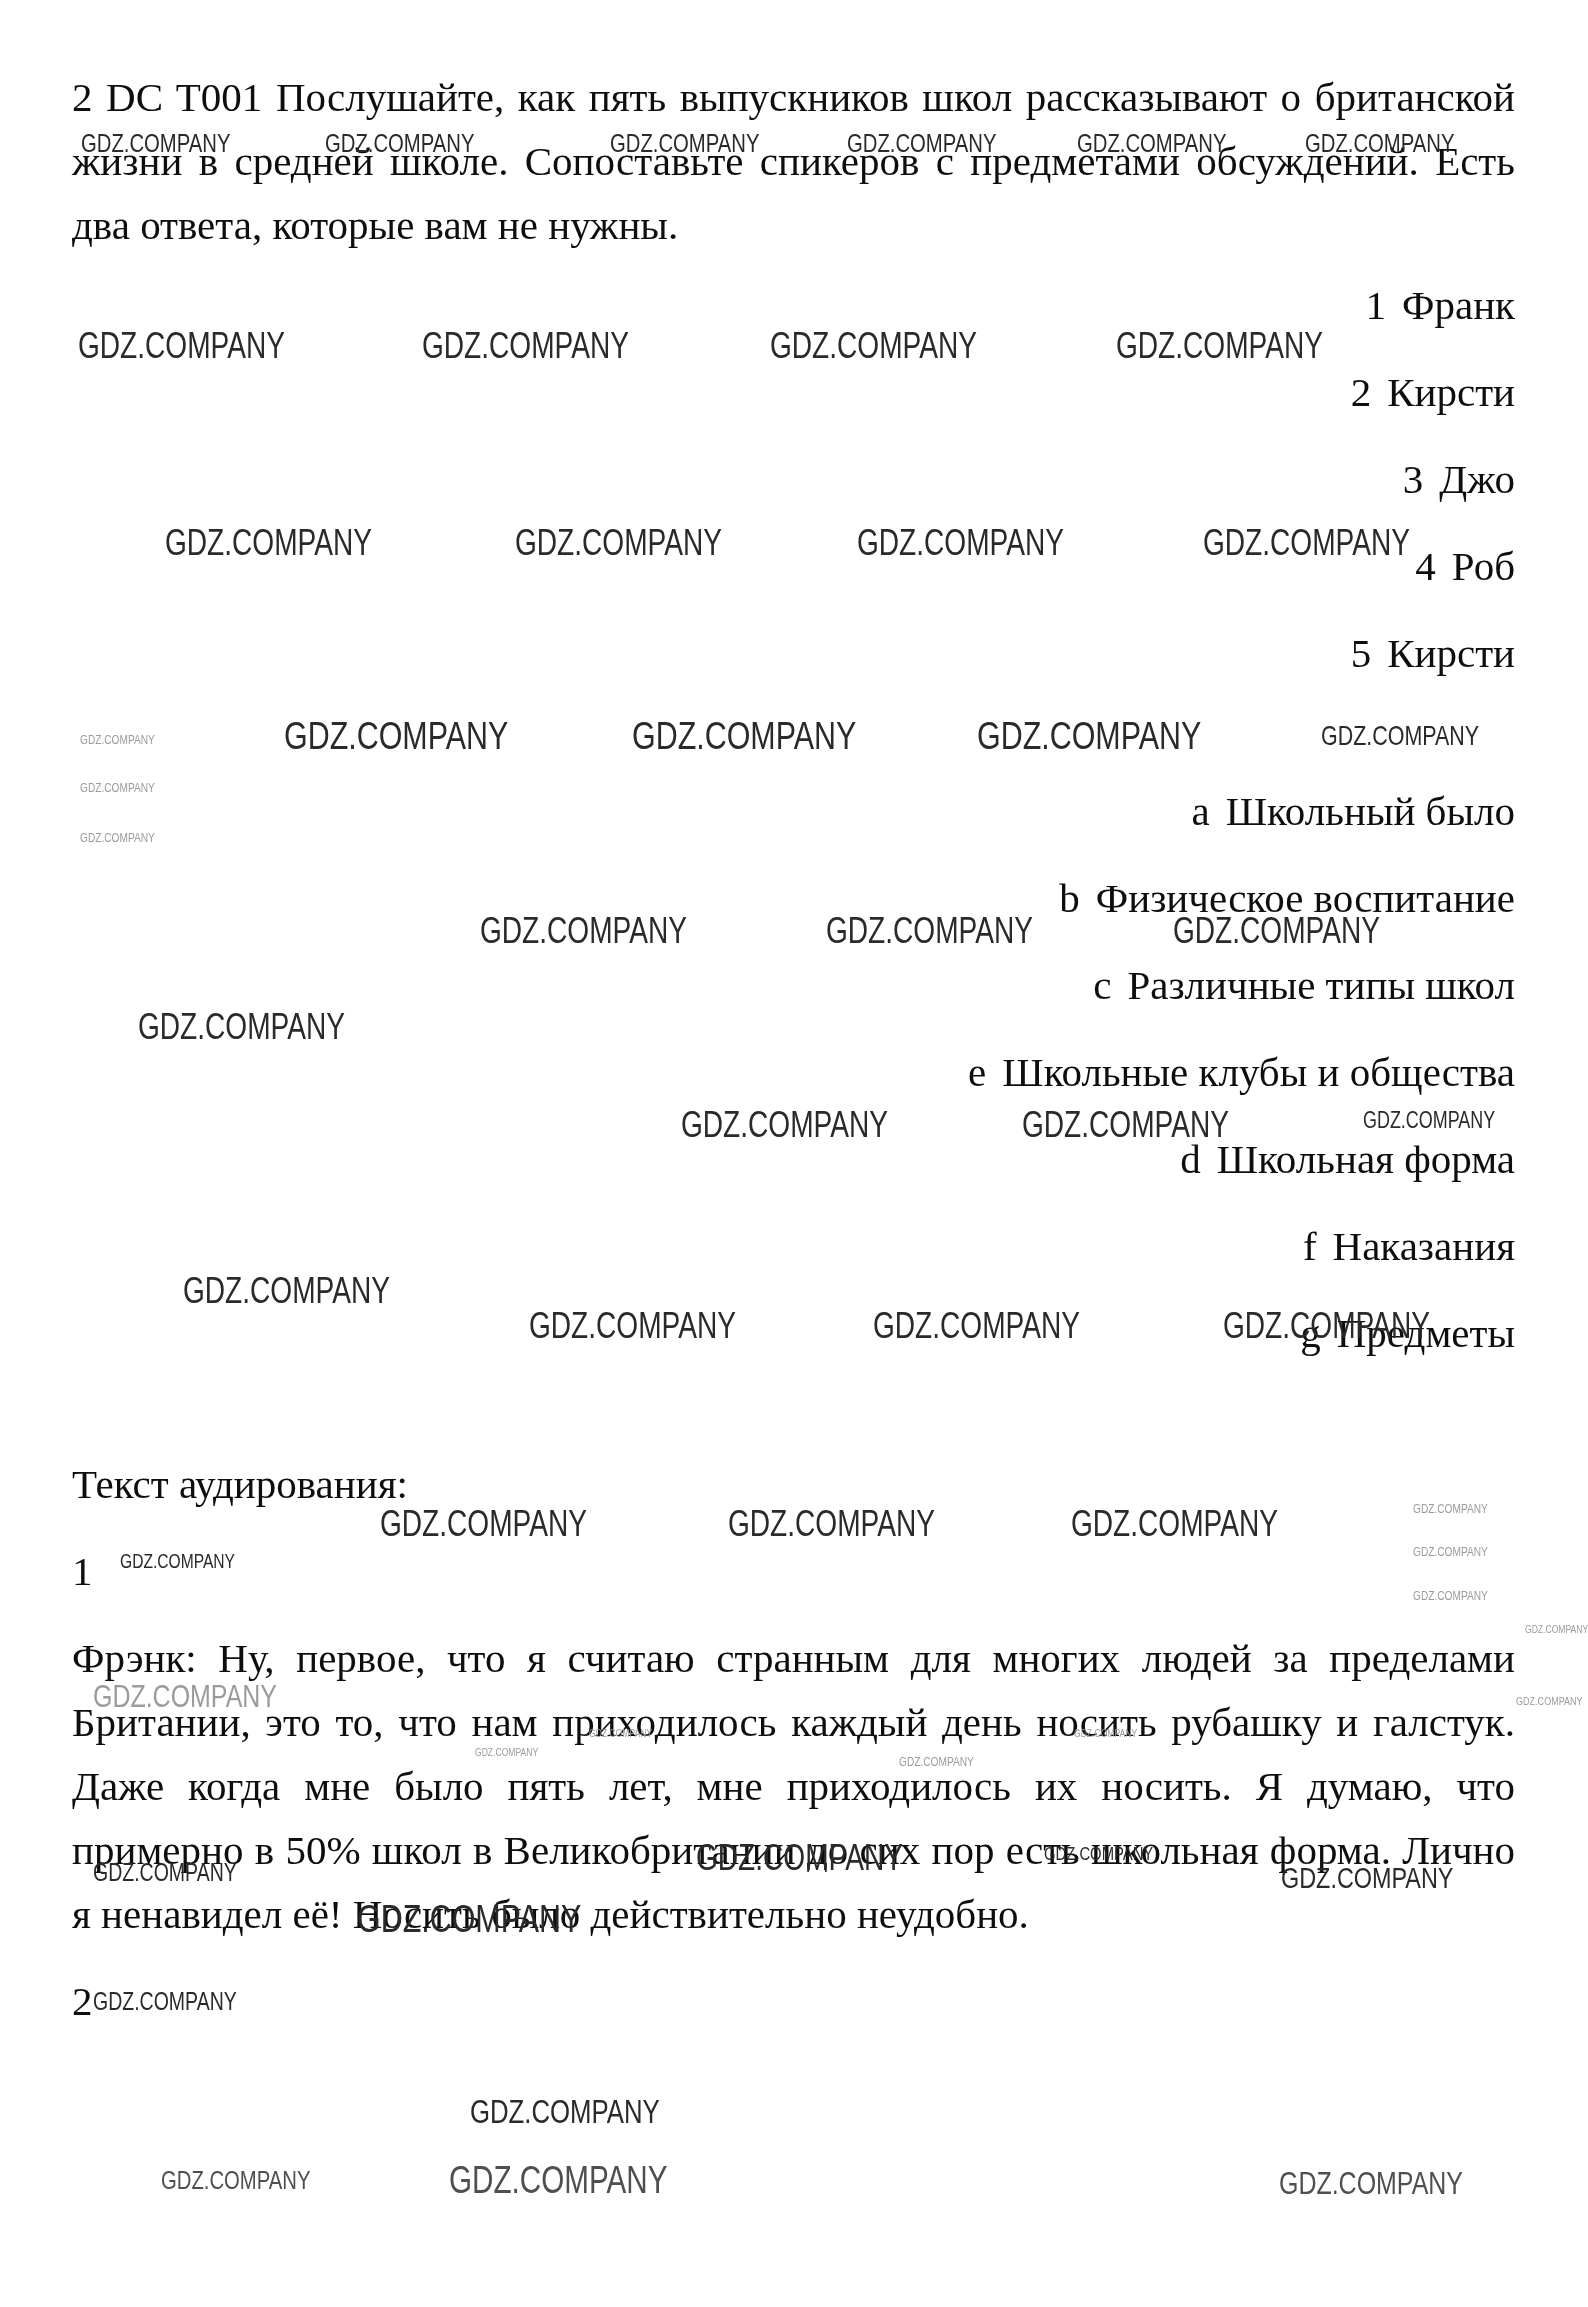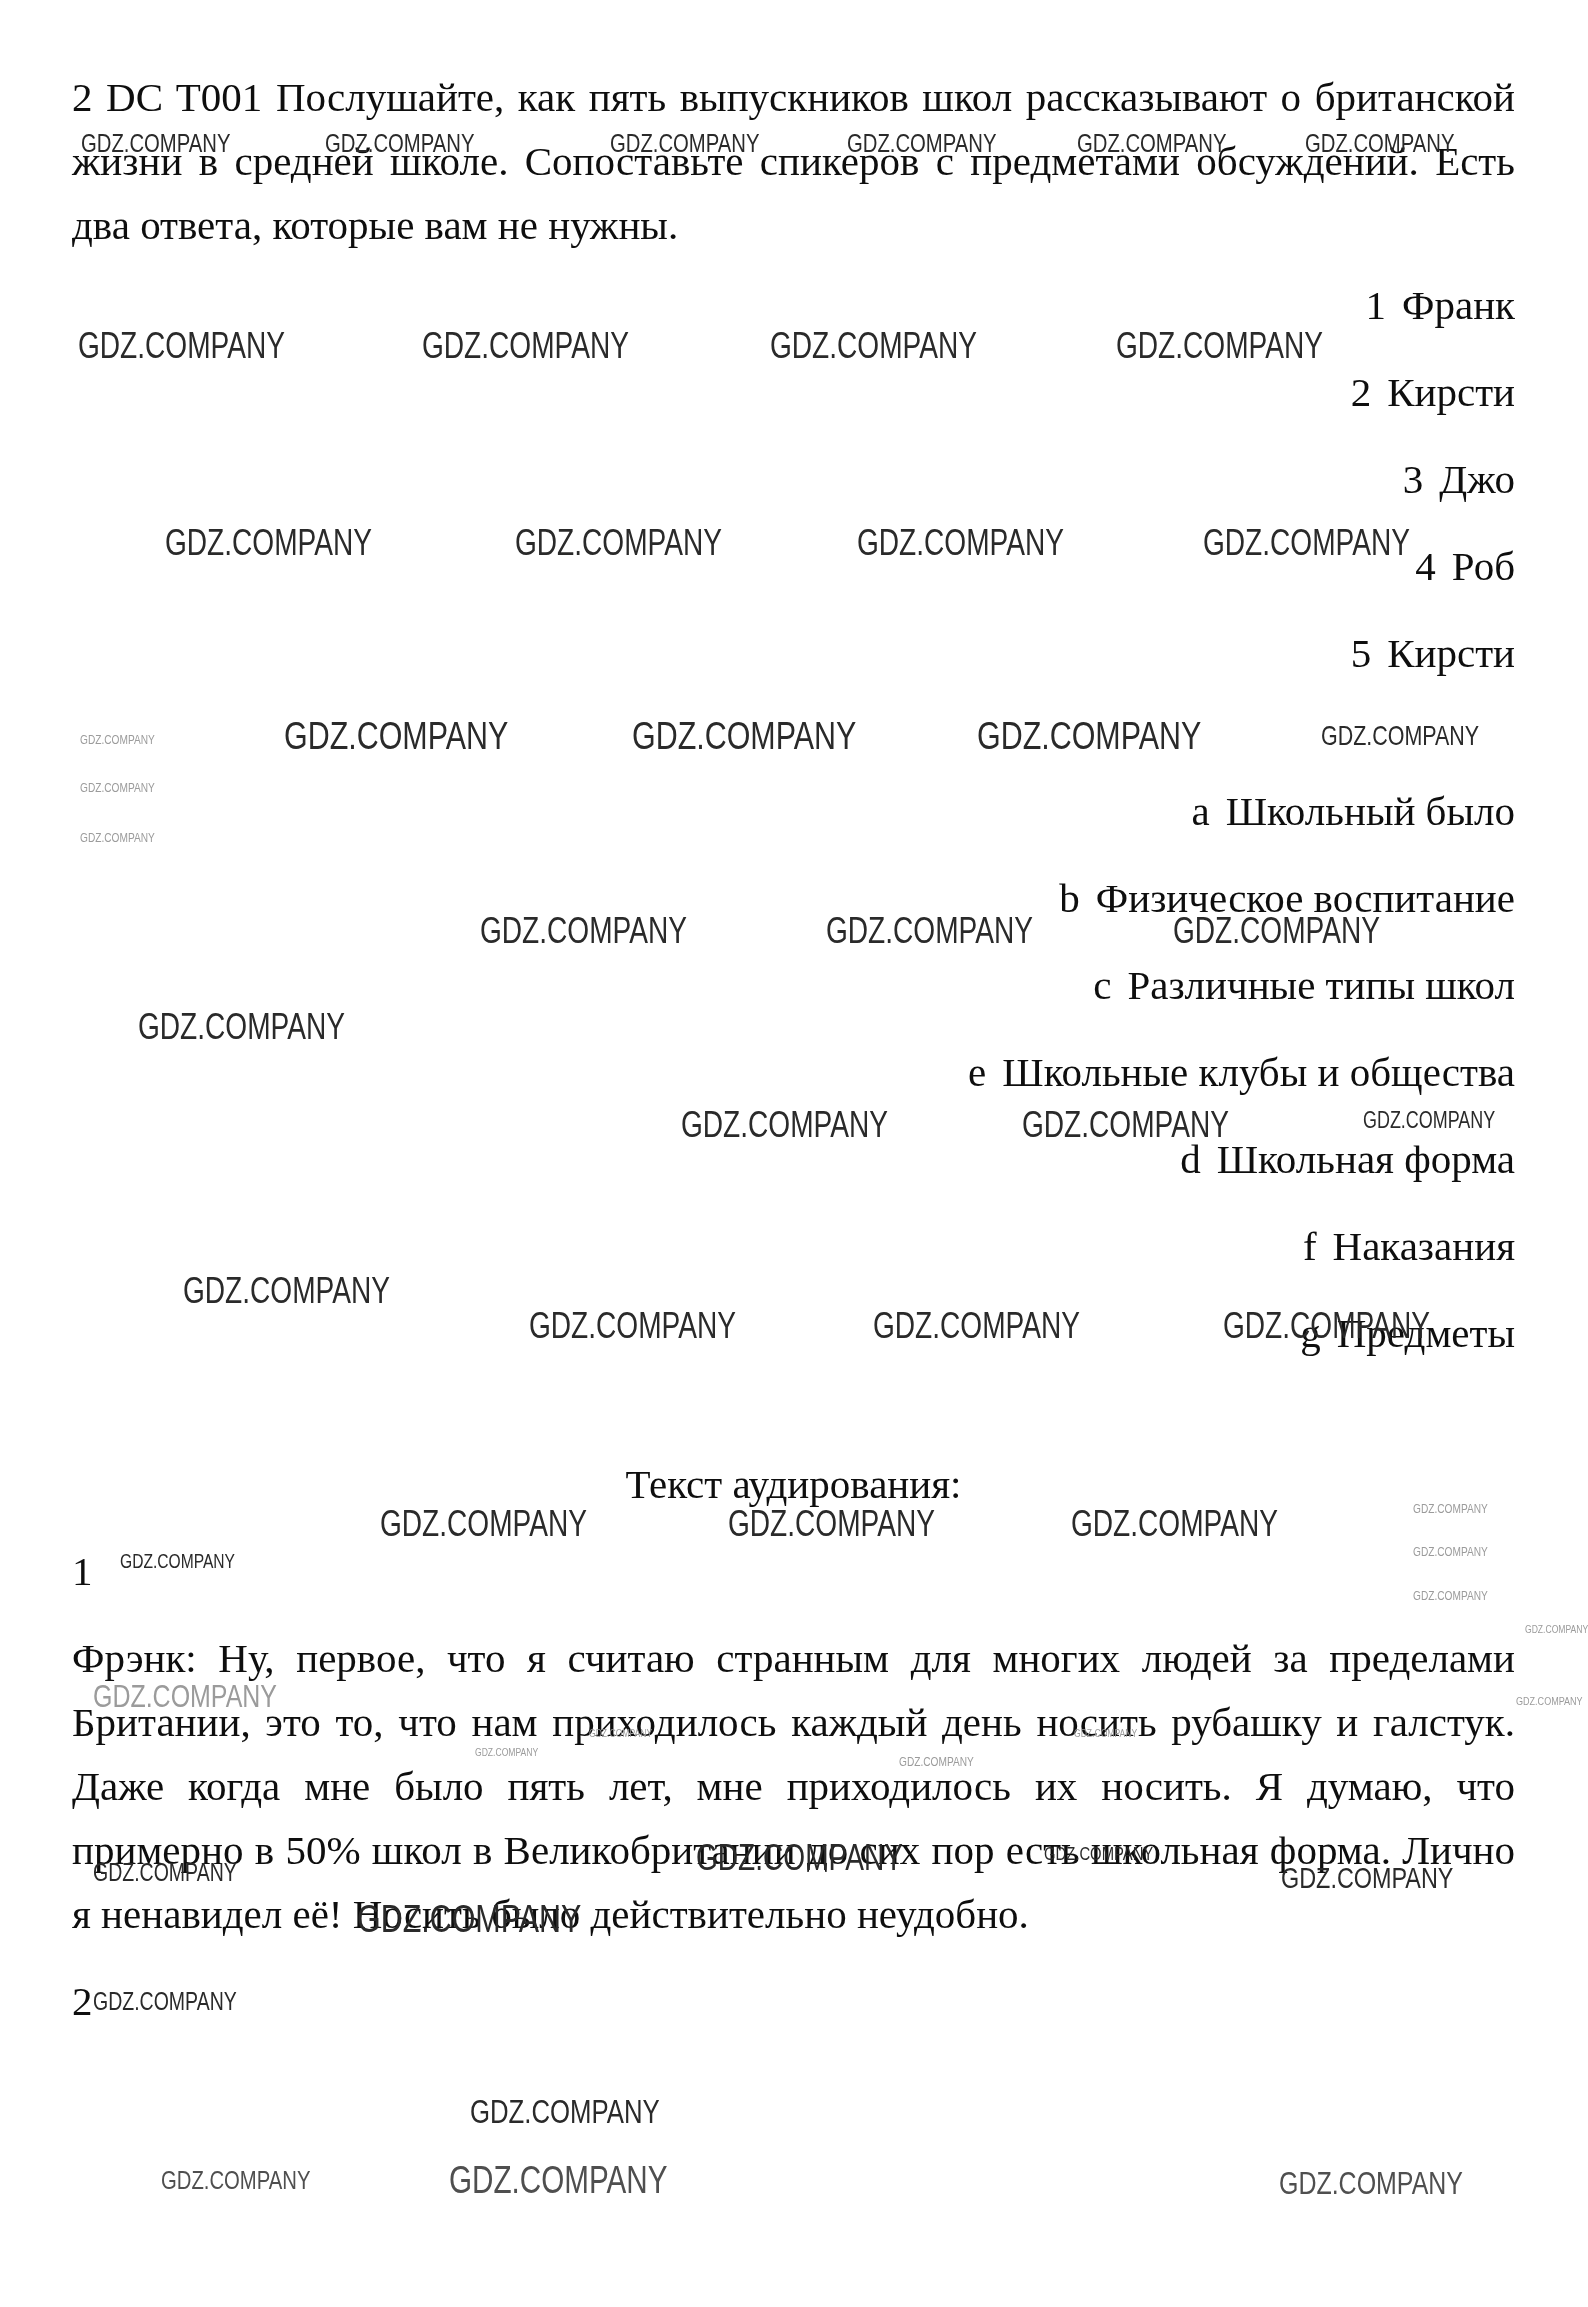--- a/index.html
+++ b/index.html
@@ -1,20 +1,20 @@
 <!DOCTYPE html>
 <html style="font-size:11.6px"><head>
 <meta charset="utf-8">
 <style>
   html,body{margin:0;padding:0}
   body{width:1589px;height:2307px;background:#ffffff;overflow:hidden;position:relative}
   .page{position:absolute;inset:0;font-family:"Liberation Serif",serif;color:#0e0e0e}
   .content{position:relative;z-index:1;padding:65px 74px 0 72px;font-size:41px;line-height:64px}
   .body-text{margin:0;text-align:justify}
-  .left{text-align:center}
+  .left{text-align:left}
   .speakers{margin-top:16px}
   .options{margin-top:94px}
   .item{margin-bottom:23px;text-align:right}
   .prefix{margin-right:16px}
   .heading{margin-top:87px}
   .sec-num{margin-top:23px;text-align:left}
   .para{margin-top:23px}
   .para-last{margin-top:35px}
   .wm-layer{position:absolute;inset:0;z-index:2;pointer-events:none}
   .wm{position:absolute;font-family:"Liberation Sans",sans-serif;line-height:1;white-space:nowrap;

